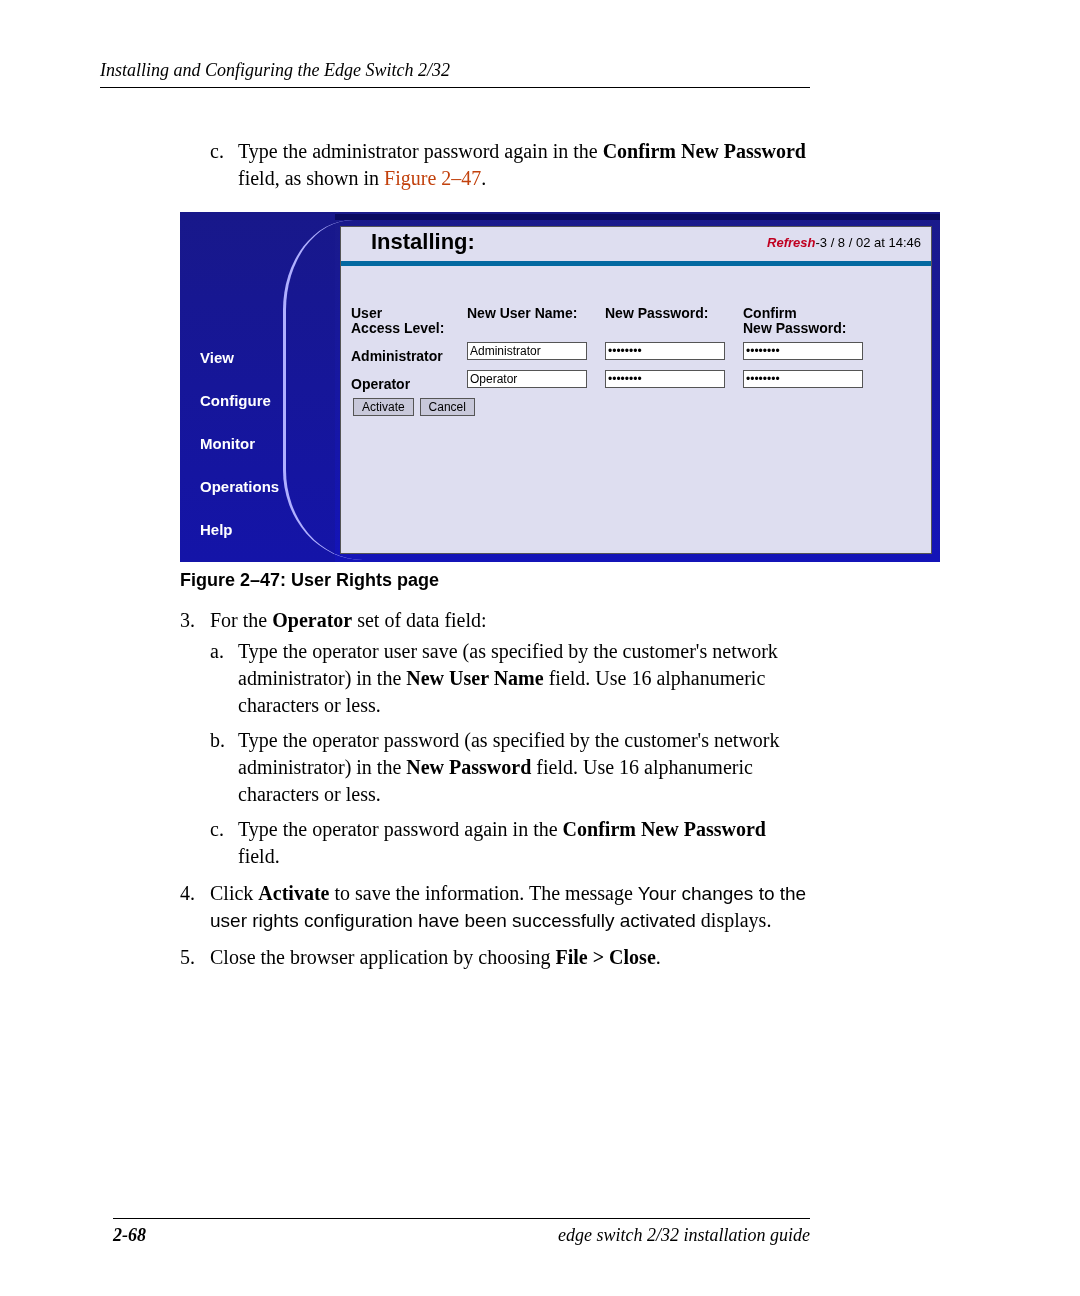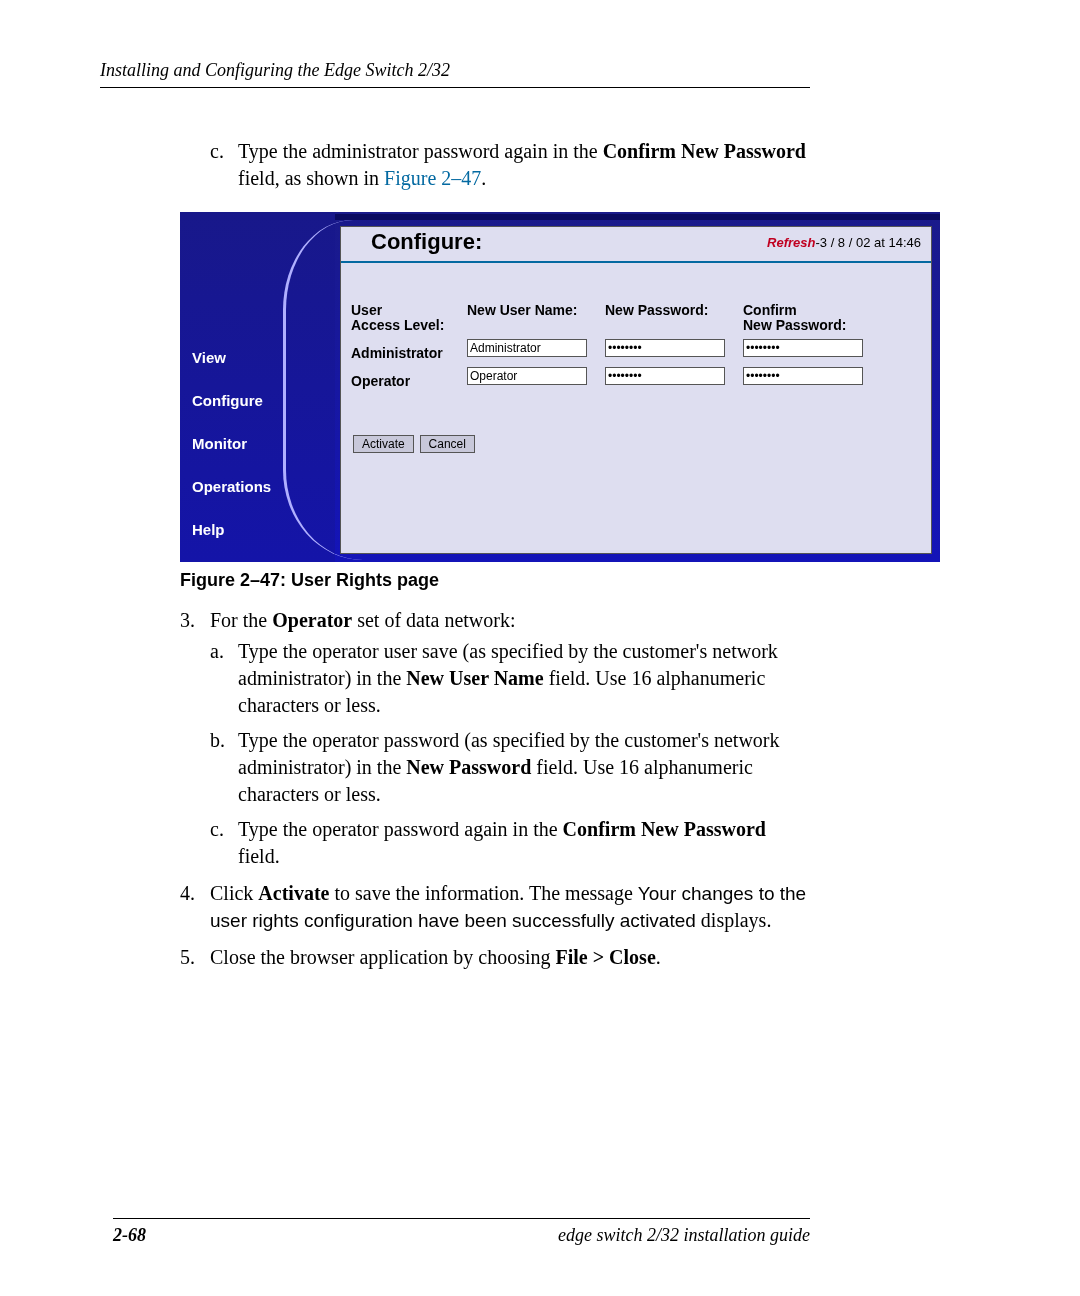--- a/index.html
+++ b/index.html
@@ -28,21 +28,21 @@
   .body-text {
     margin-left: 80px;
     margin-right: 0px;
     line-height: 1.35;
   }
   .list-line { display: flex; margin-bottom: 4px; }
   .list-marker { width: 30px; flex-shrink: 0; }
   .list-content { flex: 1; }
   .sublist { margin-left: 30px; }
   .sublist .list-marker { width: 28px; }
-  .figref { color: #0369a1; }
+  .figref { color: #c2410c; }
   .bold { font-weight: bold; }
   .mono { font-family: Liberation Sans, sans-serif; font-size: 19px; }
   .figcap { font-family: Arial, Helvetica, sans-serif; font-weight: bold; font-size: 18px; margin: 8px 0 16px 80px; }
 
   
   .shot-wrap {
     margin-left: 80px;
     margin-top: 20px;
     width: 760px;
   }
@@ -68,21 +68,21 @@
   }
   .sidebar-curve {
     position: absolute;
     left: 103px; top: 8px;
     width: 90px; height: 340px;
     border-left: 3px solid #b0b0ff;
     border-top-left-radius: 70px 90px;
     border-bottom-left-radius: 80px 90px;
     box-sizing: border-box;
   }
-  .sidebar-items { position: absolute; left: 12px; top: 137px; }
+  .sidebar-items { position: absolute; left: 20px; top: 137px; }
   .sidebar-item { color: #fff; font-weight: bold; font-size: 15px; margin-bottom: 26px; cursor: pointer; }
   .shot-main {
     position: absolute;
     left: 160px; right: 8px; top: 14px; bottom: 8px;
     background: #dedef0;
     border: 1px solid #555;
     box-sizing: border-box;
   }
   .main-head {
     display: flex;
@@ -110,41 +110,41 @@
     border: 1px solid #555;
     border-bottom: none;
     margin-right: 0px;
     position: relative;
     top: 1px;
     cursor: pointer;
   }
   .tab.active { background: #dedef0; border-bottom: 1px solid #dedef0; }
   .tab-gap { width: 22px; }
   .panel {
-    border-top: 2px solid #0369a1;
+    border-top: 5px solid #0369a1;
     padding: 40px 26px 10px 10px;
     height: 240px;
     box-sizing: border-box;
   }
   .cols { display: flex; }
   .col { margin-right: 8px; }
   .colh { font-size: 14px; font-weight: bold; color:#000; height: 36px; line-height: 1.1; }
   .cell-label { font-size: 14px; font-weight: bold; color:#000; height: 28px; display:flex; align-items:center; }
   .txtin {
     width: 120px;
     height: 18px;
     border: 1px solid #555;
     background: #fff;
     font-size: 12px;
     padding: 0 2px;
     box-sizing: border-box;
     display: block;
     margin-bottom: 10px;
   }
-  .buttons { margin-top: 40px; margin-left: 2px; }
+  .buttons { margin-left: 2px; }
   .btn {
     font-size: 12px;
     padding: 1px 8px;
     border: 1px solid #555;
     background: #c8c8da;
     cursor: pointer;
     margin-right: 2px;
   }
 
   .footer {
@@ -186,21 +186,21 @@
           <div class="sidebar-item">View</div>
           <div class="sidebar-item">Configure</div>
           <div class="sidebar-item">Monitor</div>
           <div class="sidebar-item">Operations</div>
           <div class="sidebar-item">Help</div>
         </div>
       </div>
       <div class="sidebar-curve"></div>
       <div class="shot-main">
         <div class="main-head">
-          <div class="cfg-title">Configure:</div>
+          <div class="cfg-title">Installing:</div>
           <div class="refresh">
             <span class="rw">Refresh</span><span>-3 / 8 / 02 at 14:46</span>
           </div>
         </div>
         <div class="panel">
           <div class="cols">
             <div class="col" style="width:108px">
               <div class="colh" style="white-space:pre-line">User
 Access Level:</div>
               <div class="cell-label">Administrator</div>
@@ -231,21 +231,21 @@
       </div>
     </div>
   </div>
 
   <div class="figcap">Figure 2–47:  User Rights page</div>
 
   <div class="body-text">
     <div class="list-line">
       <div class="list-marker">3.</div>
       <div class="list-content">
-        <span>For the </span><span class="bold">Operator</span><span> set of data network:</span>
+        <span>For the </span><span class="bold">Operator</span><span> set of data field:</span>
       </div>
     </div>
     <div class="sublist">
       <div class="list-line">
         <div class="list-marker">a.</div>
         <div class="list-content">
           <span>Type the operator user save (as specified by the customer's network administrator) in the </span><span class="bold">New User Name</span><span> field. Use 16 alphanumeric characters or less.</span>
         </div>
       </div>
       <div class="list-line" style="margin-top:8px">

